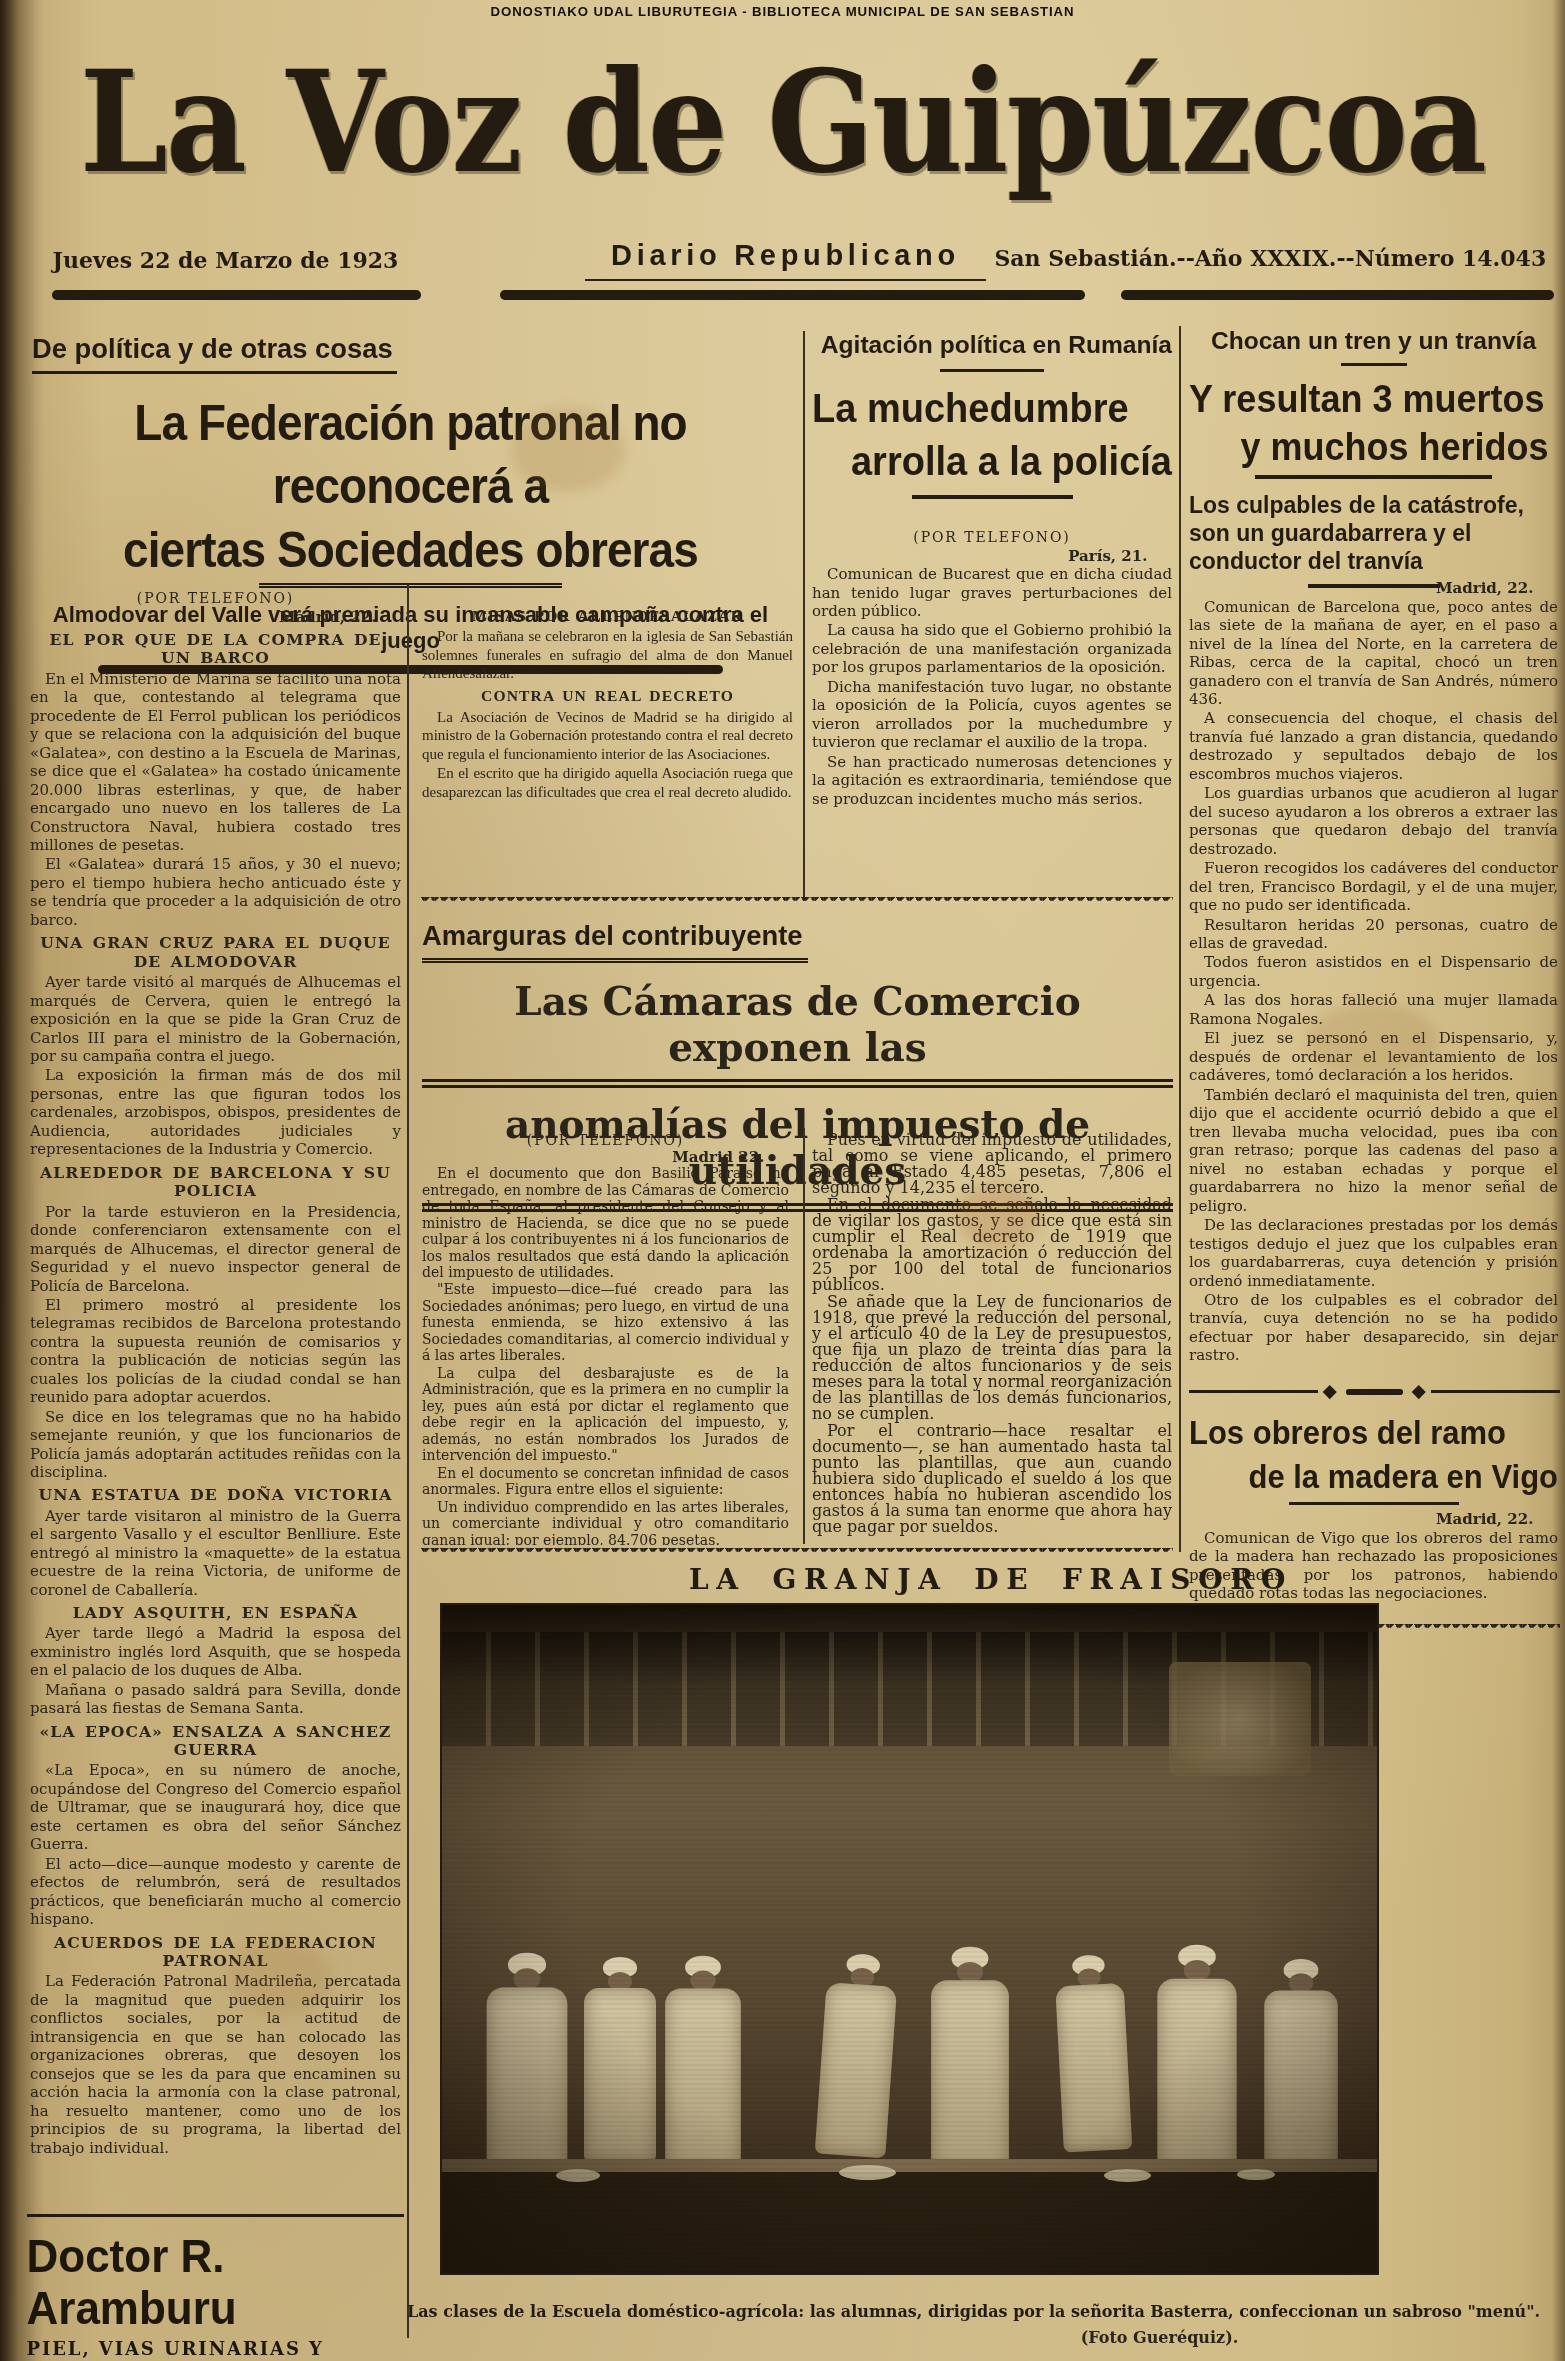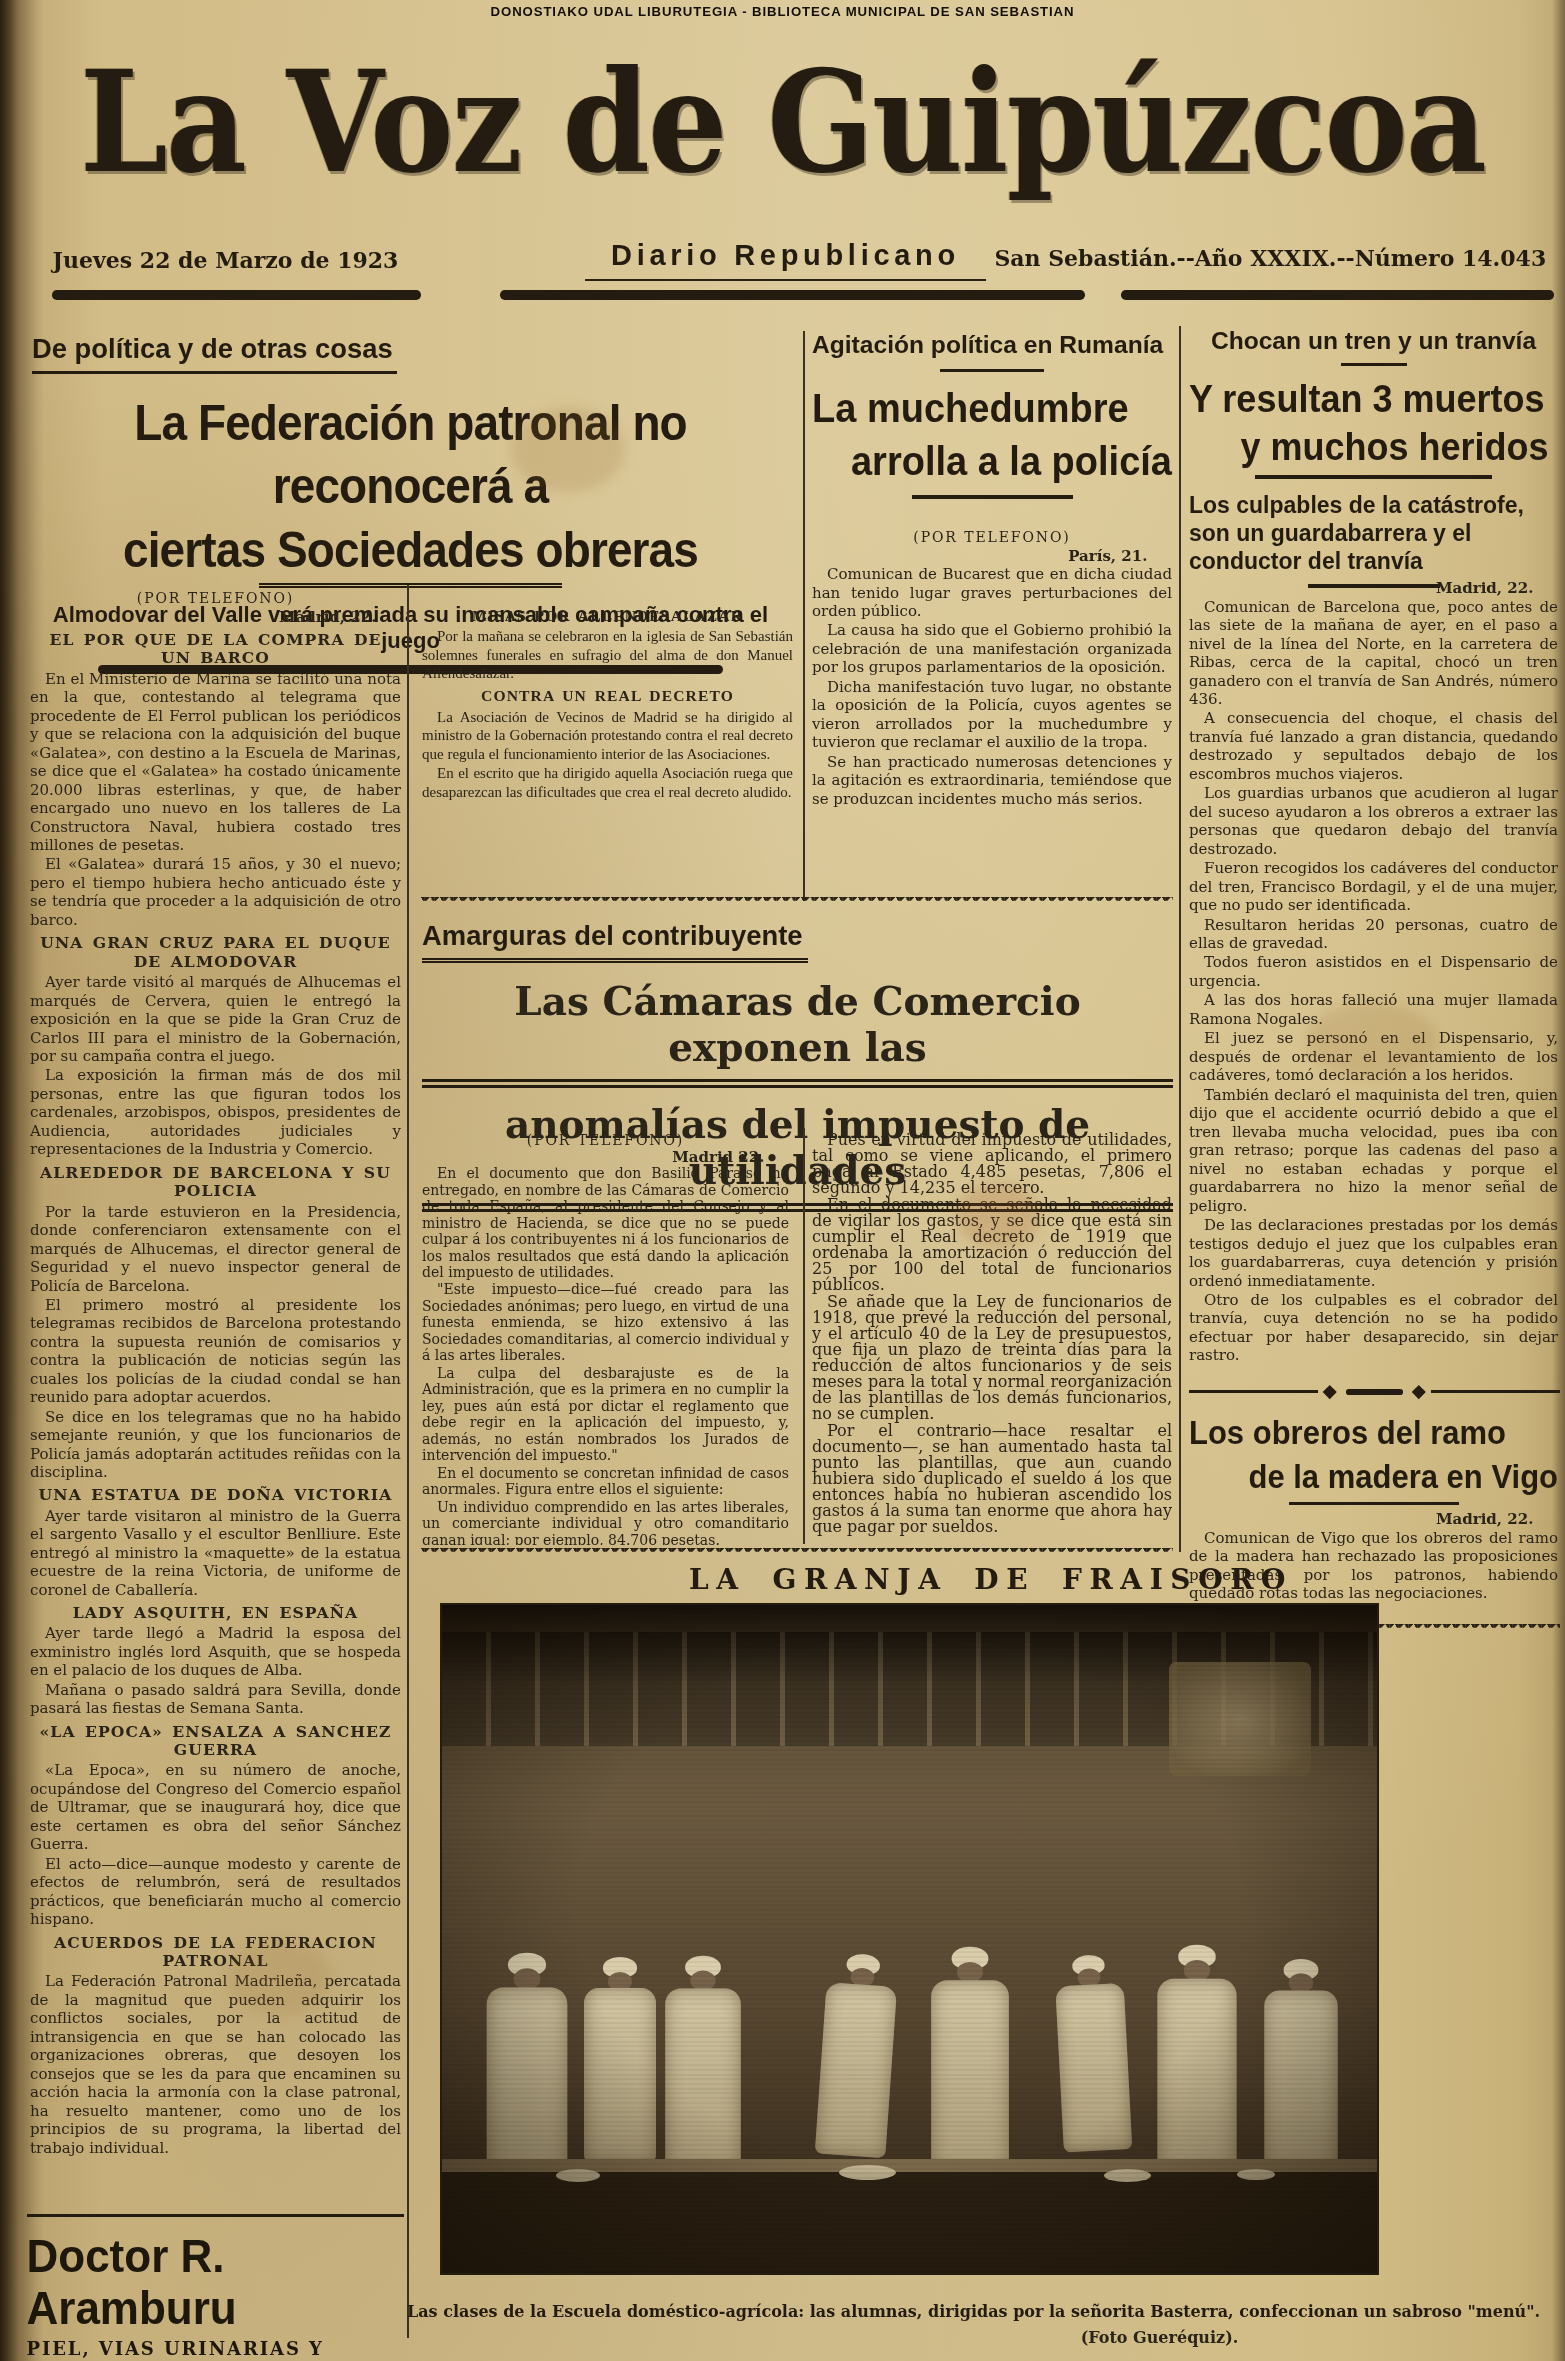--- a/index.html
+++ b/index.html
@@ -158,21 +158,21 @@
 
   <div class="colbody" style="left:422px;top:602px;width:371px;height:295px;font-family:Liberation Serif, serif;">
       <div class="sub-head">MISAS POR ALLENDESALAZAR</div>
       <p>Por la mañana se celebraron en la iglesia de San Sebastián solemnes funerales en sufragio del alma de don Manuel Allendesalazar.</p>
       <div class="sub-head">CONTRA UN REAL DECRETO</div>
       <p>La Asociación de Vecinos de Madrid se ha dirigido al ministro de la Gobernación protestando contra el real decreto que regula el funcionamiento interior de las Asociaciones.</p>
       <p>En el escrito que ha dirigido aquella Asociación ruega que desaparezcan las dificultades que crea el real decreto aludido.</p>
     </div>
 
   <div style="position:absolute;left:812px;top:331px;width:360px;">
-    <div class="kicker" style="font-size:24.6px;text-align:left;">Agitación política en Rumanía</div>
+    <div class="kicker" style="font-size:24.6px;text-align:right;">Agitación política en Rumanía</div>
     <div class="cbar" style="width:104px;height:3.8px;margin:9.5px auto;"></div>
     <div class="headline" style="font-size:38px;line-height:49px;">
       <div style="text-align:left;">La muchedumbre</div>
       <div style="text-align:right;">arrolla a la policía</div>
     </div>
     <div class="cbar" style="width:161px;height:3.8px;margin:15px auto 0 auto;"></div>
   </div>
   <div class="colbody" style="left:812px;top:528px;width:360px;height:371px;">
       <div class="byline">(POR TELEFONO)</div>
       <div class="dateline">París, 21.</div>

